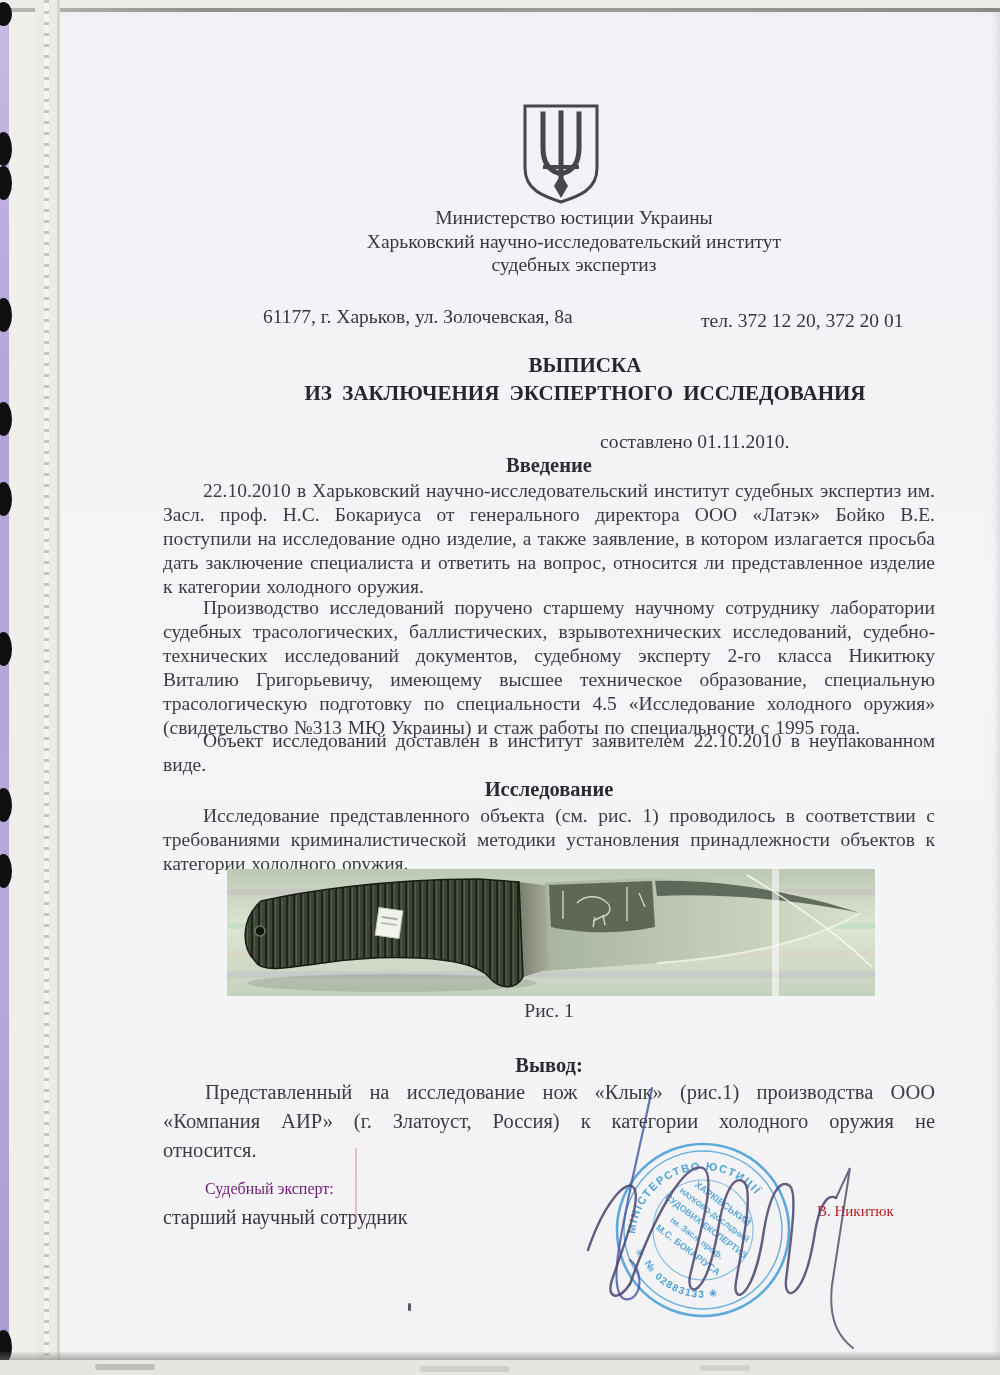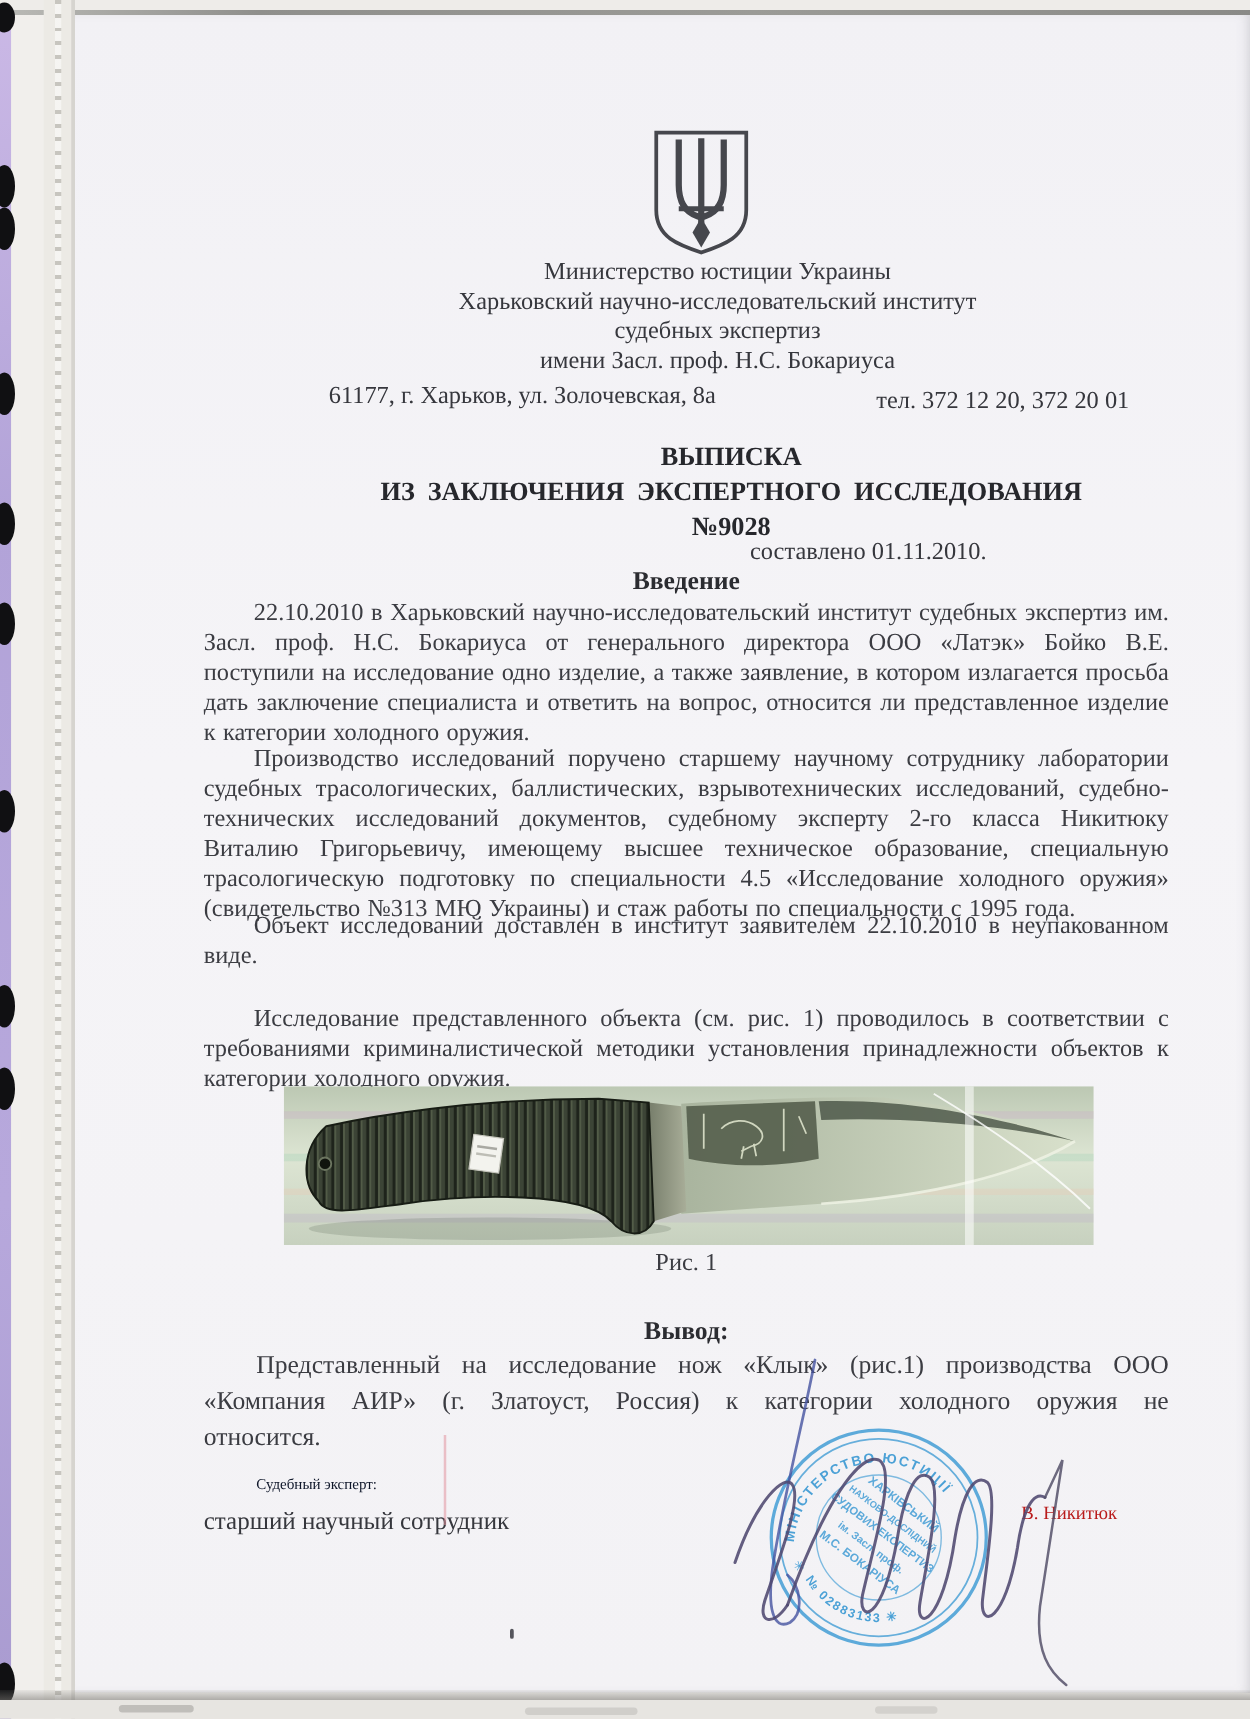--- a/index.html
+++ b/index.html
@@ -32,21 +32,21 @@
   .titleblock{left:170px;top:351px;width:830px;font-size:21px;line-height:28px;
     font-weight:bold;color:#26272c;}
   .titleblock .wide{word-spacing:5px;}
   .composed{left:600px;top:431px;width:336px;text-align:left;font-size:19.5px;color:#36373d;}
   .h{font-weight:bold;font-size:20.5px;color:#2b2c31;}
   .hc{left:163px;width:772px;text-align:center;}
   .para{left:163px;width:772px;font-size:19.5px;line-height:24px;text-align:justify;
     text-indent:40px;color:#3b3c42;word-spacing:1px;}
   .concl{font-size:20.5px;line-height:29px;word-spacing:6px;text-indent:42px;}
   .caption{left:163px;top:1000px;width:772px;text-align:center;font-size:19.5px;color:#3b3c42;}
-  .sig1{left:205px;top:1180px;font-size:12px;color:#0f172a;}
+  .sig1{left:205px;top:1180px;font-size:16px;color:#701a75;}
   .sig2{left:163px;top:1206px;font-size:20px;color:#36373d;}
   .signame{left:817px;top:1203px;font-size:15px;color:#b91c1c;}
   .pinkline{left:355px;top:1148px;width:2px;height:72px;background:rgba(226,148,158,.55);}
   .speck{left:408px;top:1303px;width:3px;height:8px;border-radius:2px;background:#55555c;}
   svg{display:block;}
 </style>
 </head>
 <body>
 
 <div id="root">
@@ -78,37 +78,36 @@
       <path d="M60,12 V46 C60,60 54,68 45,71" stroke-width="5"></path>
       <path d="M26,65 H58" stroke-width="4"></path>
     </g>
     <path d="M42,72 L35,84 L42,96 L49,84 Z" fill="#46474d"></path>
   </svg>
 
   <div class="abs org center">
     <div>Министерство юстиции Украины</div>
     <div>Харьковский научно-исследовательский институт</div>
     <div>судебных экспертиз</div>
-    <div>имени Засл. проф. Н.С. Бокариуса</div>
   </div>
   <div class="abs addr" style="left:263px;top:306px">61177, г. Харьков, ул. Золочевская, 8а</div>
   <div class="abs addr" style="left:701px;top:310px">тел. 372 12 20, 372 20 01</div>
 
   <div class="abs titleblock center">
     <div>ВЫПИСКА</div>
     <div class="wide">ИЗ ЗАКЛЮЧЕНИЯ ЭКСПЕРТНОГО ИССЛЕДОВАНИЯ</div>
-    <div>№9028</div>
   </div>
   <div class="abs composed">составлено 01.11.2010.</div>
 
   <div class="abs h hc" style="top:454px">Введение</div>
   <div class="abs para" style="top:479px">22.10.2010 в Харьковский научно-исследовательский институт судебных экспертиз им. Засл. проф. Н.С. Бокариуса от генерального директора ООО «Латэк» Бойко В.Е. поступили на исследование одно изделие, а также заявление, в котором излагается просьба дать заключение специалиста и ответить на вопрос, относится ли представленное изделие к категории холодного оружия.</div>
   <div class="abs para" style="top:596px">Производство исследований поручено старшему научному сотруднику лаборатории судебных трасологических, баллистических, взрывотехнических исследований, судебно-технических исследований документов, судебному эксперту 2-го класса Никитюку Виталию Григорьевичу, имеющему высшее техническое образование, специальную трасологическую подготовку по специальности 4.5 «Исследование холодного оружия» (свидетельство №313 МЮ Украины) и стаж работы по специальности с 1995 года.</div>
   <div class="abs para" style="top:729px">Объект исследований доставлен в институт заявителем 22.10.2010 в неупакованном виде.</div>
 
+  <div class="abs h hc" style="top:778px">Исследование</div>
   <div class="abs para" style="top:804px">Исследование представленного объекта (см. рис. 1) проводилось в соответствии с требованиями криминалистической методики установления принадлежности объектов к категории холодного оружия.</div>
 
   <svg class="abs" style="left:227px;top:869px" width="648" height="127" viewBox="0 0 648 127">
     <defs>
       <linearGradient id="bgph" x1="0" y1="0" x2="0" y2="1">
         <stop offset="0" stop-color="#bcc8b3"></stop>
           <stop offset="0.45" stop-color="#dde5d3"></stop>
         <stop offset="1" stop-color="#c7d1bf"></stop>
       </linearGradient>
       <linearGradient id="bladeg" x1="0" y1="0" x2="1" y2="0">

